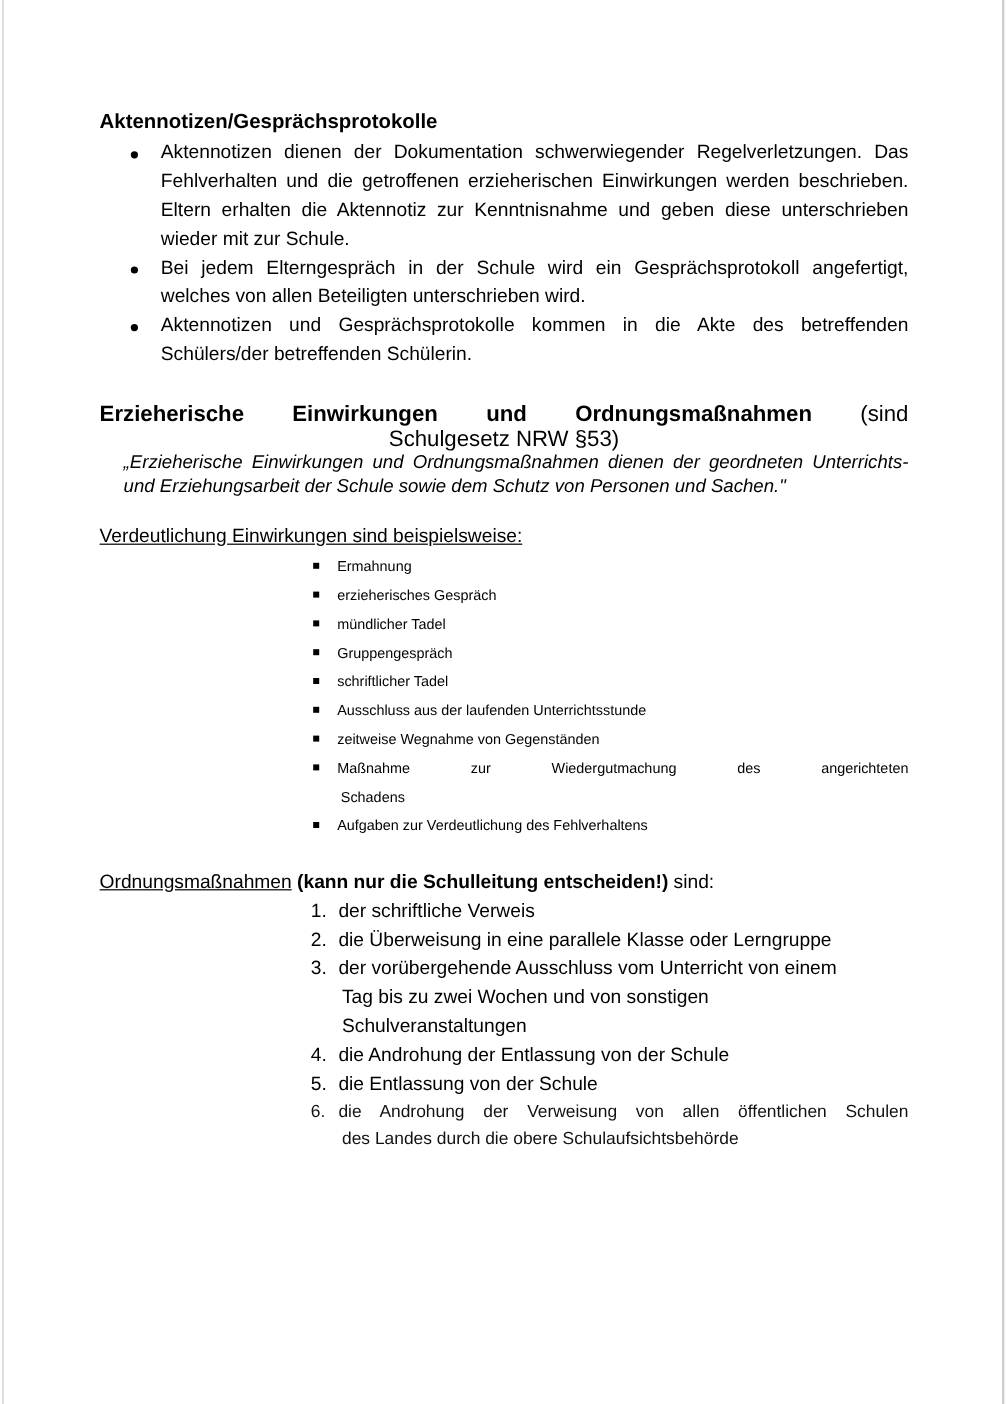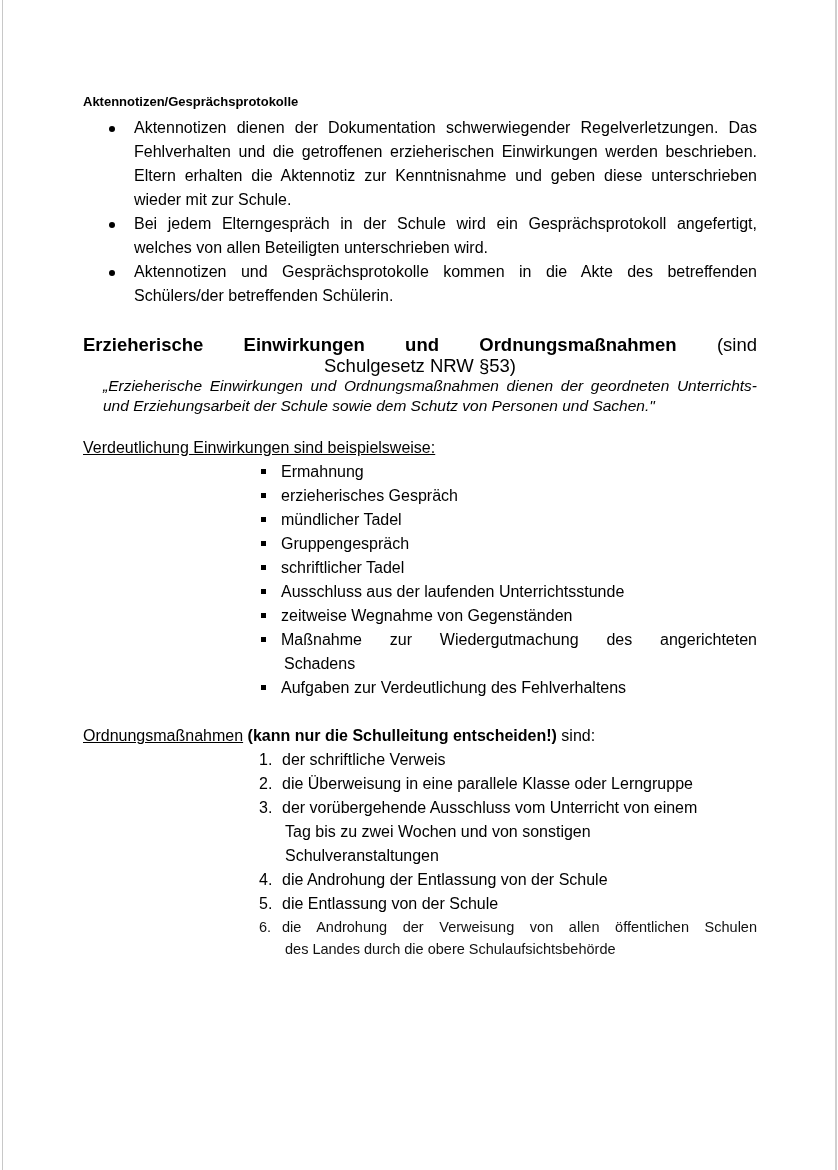--- a/index.html
+++ b/index.html
@@ -27,21 +27,21 @@
       width: 2px; height: 1170px;
       background: #cfcfcf;
     }
     .content {
       position: absolute;
       left: 83px;
       top: 90px;
       width: 674px;
     }
     .h1 {
-      font-size: 13px;
+      font-size: 17px;
       font-weight: bold;
       line-height: 24px;
       margin: 0;
     }
     .bullets {
       list-style: none;
       margin: 2px 0 0 0;
       padding: 0;
     }
     .bullets li {
@@ -90,21 +90,21 @@
       margin-top: 21px;
     }
     .square-list {
       list-style: none;
       margin: 0;
       padding: 0 0 0 175px;
     }
     .square-list li {
       position: relative;
       padding-left: 23px;
-      font-size: 16px;
+      font-size: 12px;
       line-height: 24px;
       text-align: justify;
     }
     .square-list li .sq {
       position: absolute;
       left: 3px;
       top: 9px;
       width: 5px;
       height: 5px;
       background: #000;

